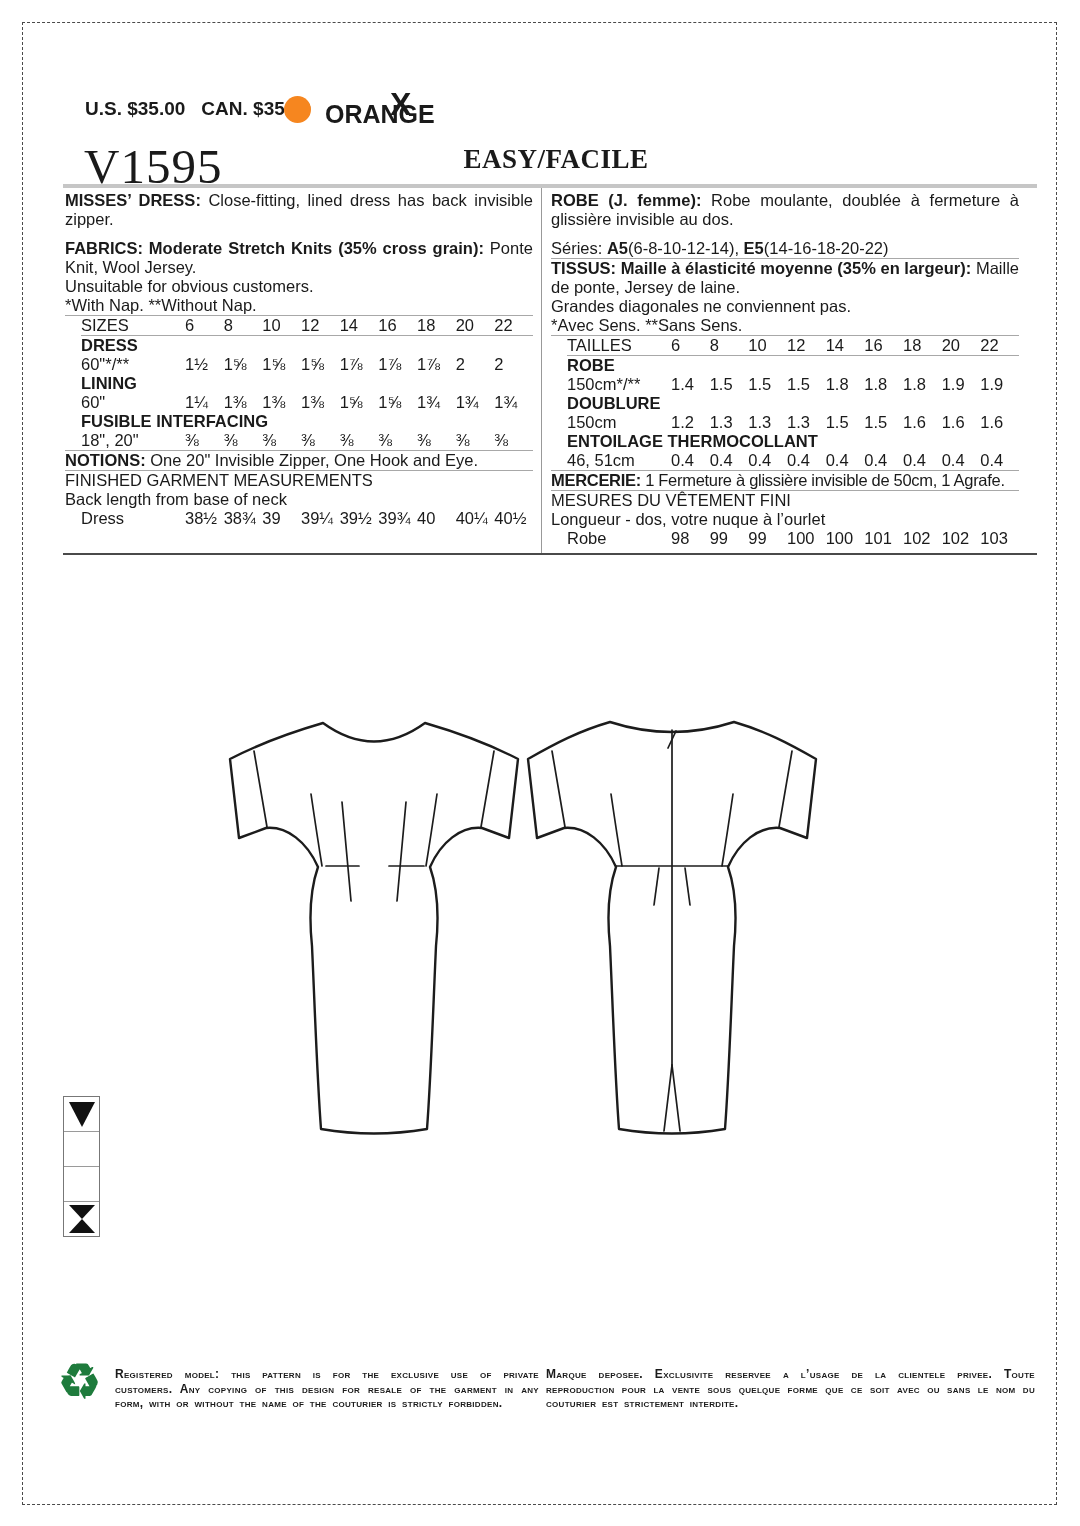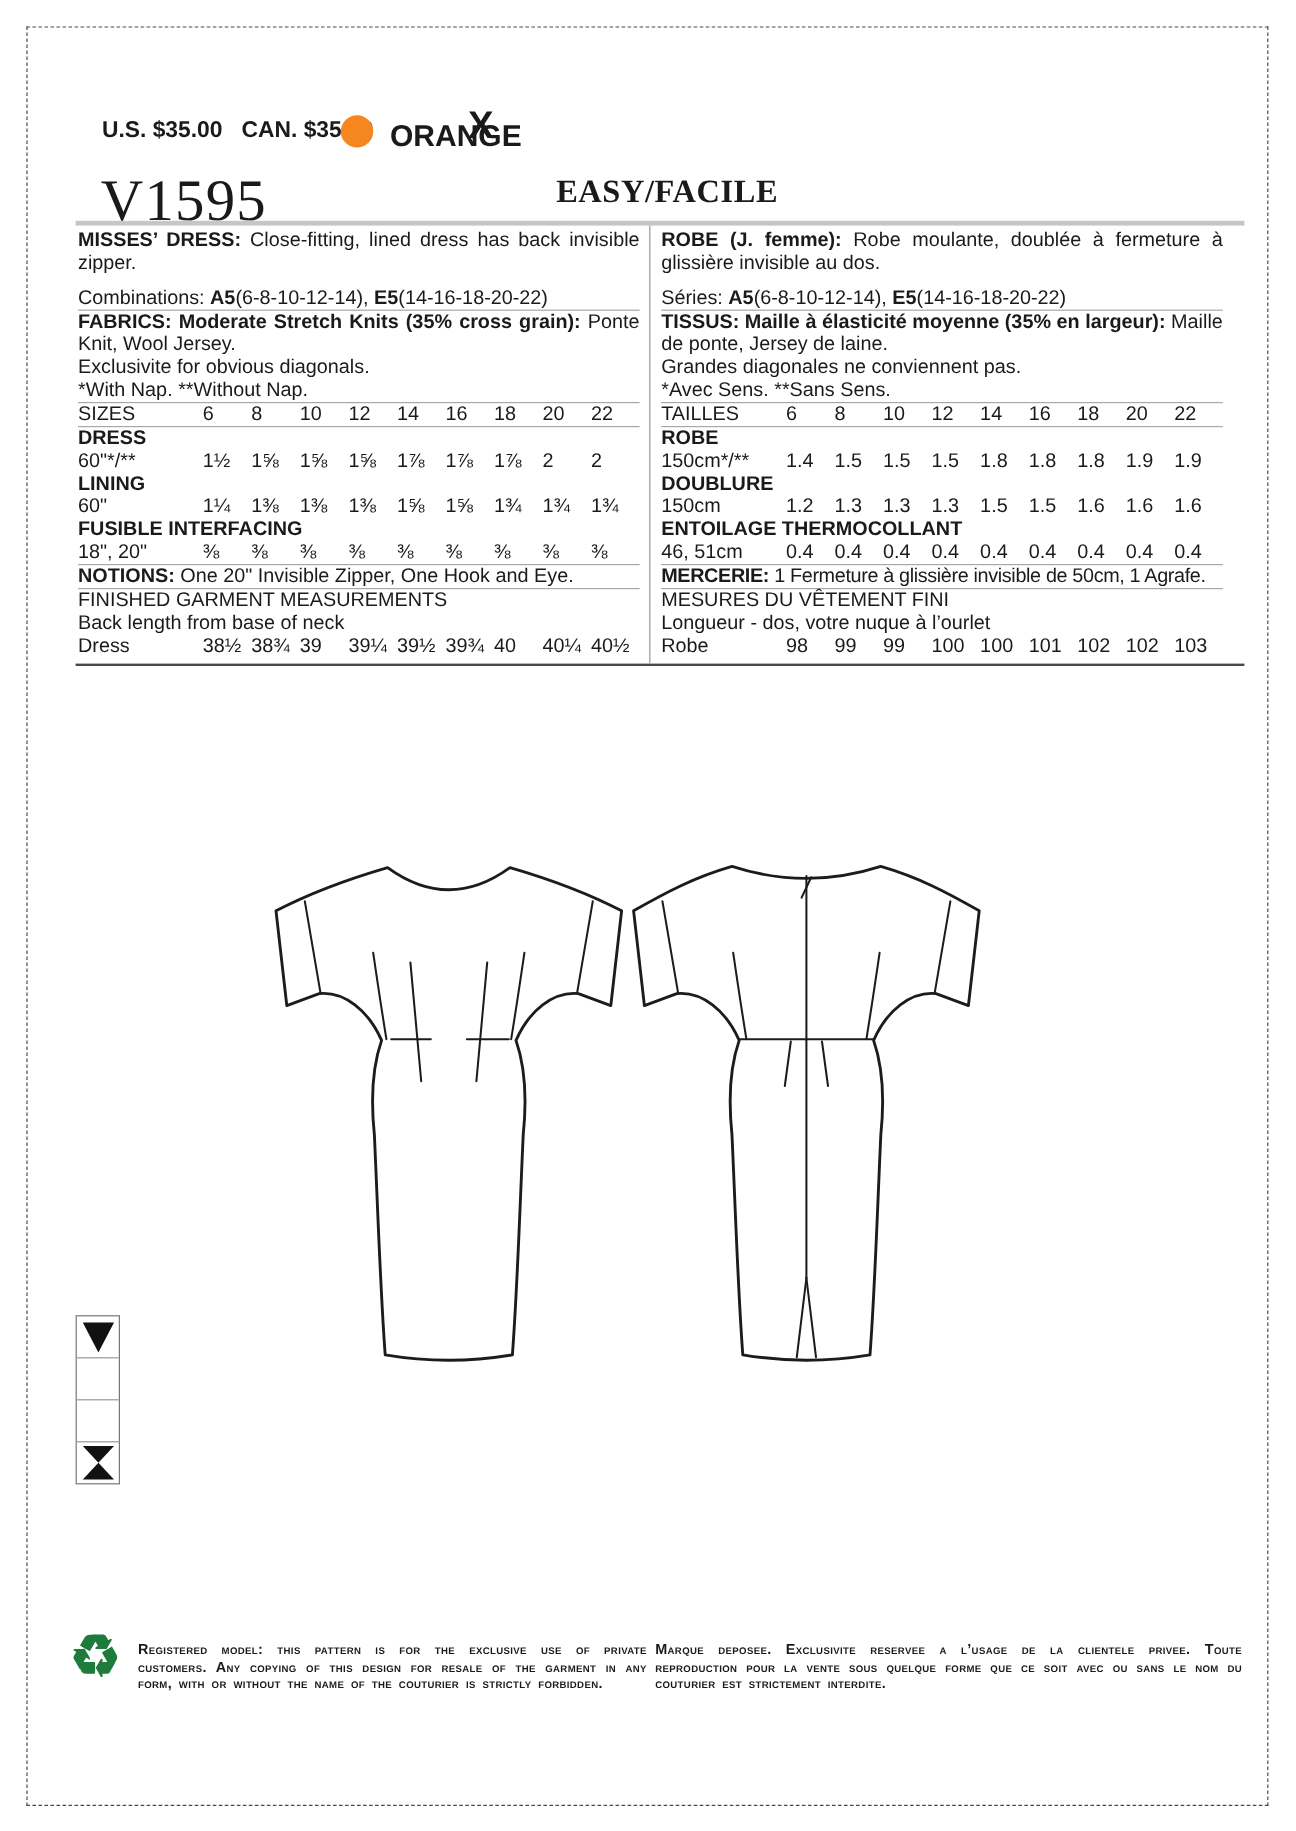--- a/index.html
+++ b/index.html
@@ -26,21 +26,21 @@
   .col.left{border-right:1px solid #999;padding-right:8px;}
   .col.right{padding-left:9px;}
   .col p{margin:0;}
   .jtext{text-align:justify;}
   .gap{height:10px;}
   .hairline{border-bottom:1px solid #a8a8a8;}
   .bold{font-weight:normal;}
   .tight{white-space:nowrap;letter-spacing:-0.3px;}
 
   .grid{width:100%;}
-  .trow{display:grid;grid-template-columns:104px repeat(9,1fr);}
+  .trow{display:grid;grid-template-columns:104px repeat(9,1fr);margin-left:16px;}
   .trow .cell{white-space:nowrap;}
   .trow .cell.span{grid-column:1/-1;font-weight:bold;}
   .trow.hdr{border-bottom:1px solid #a8a8a8;}
 
   
   .drawings{position:absolute;left:170px;top:680px;}
 
   
   .regmarks{position:absolute;left:63px;top:1096px;width:35px;border:1px solid #777;background:#fff;}
   .regcell{height:34px;border-bottom:1px solid #9a9a9a;display:flex;align-items:center;justify-content:center;flex-direction:column;}
@@ -68,23 +68,22 @@
 <div class="color-name">ORANGE</div>
 <div class="color-code">X</div>
 <div class="pattern-number">V1595</div>
 <div class="difficulty">EASY/FACILE</div>
 
 <div class="info">
 
   <div class="col left">
     <p class="jtext"><b>MISSES’ DRESS:</b><span> Close-fitting, lined dress has back invisible zipper.</span></p>
     <div class="gap"></div>
-    <p class="hairline"><span>Combinations: </span><b>A5</b><span>(6-8-10-12-14), </span><b>E5</b><span>(14-16-18-20-22)</span></p>
     <p class="jtext"><b>FABRICS: Moderate Stretch Knits (35% cross grain):</b><span> Ponte Knit, Wool Jersey.</span></p>
-    <p>Exclusivite for obvious diagonals.</p>
+    <p>Unsuitable for obvious customers.</p>
     <p class="hairline">*With Nap. **Without Nap.</p>
     <div class="grid hairline">
         <div class="trow hdr">
           <div class="cell lbl">SIZES</div>
           <div class="cell">6</div>
           <div class="cell">8</div>
           <div class="cell">10</div>
           <div class="cell">12</div>
           <div class="cell">14</div>
           <div class="cell">16</div>

